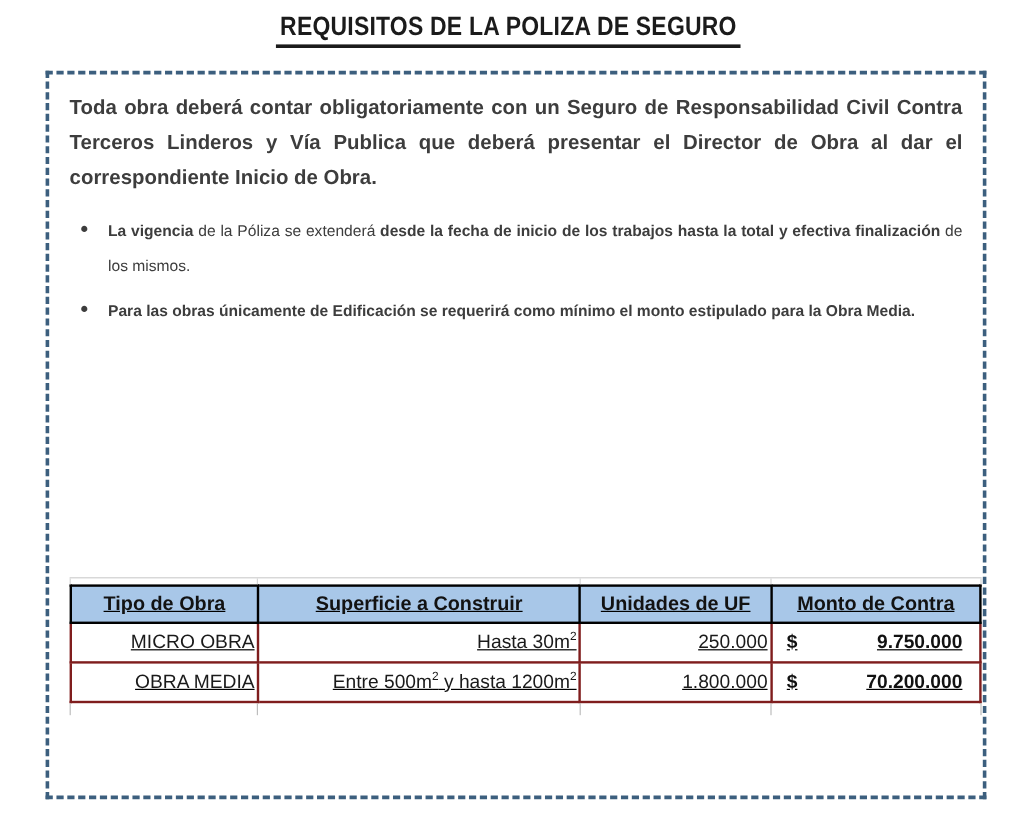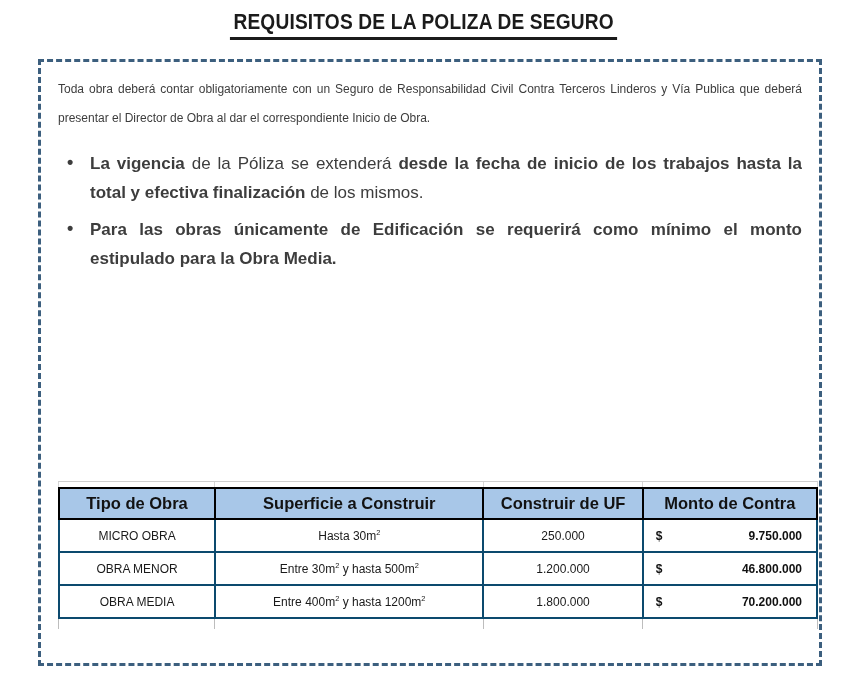--- a/index.html
+++ b/index.html
@@ -17,51 +17,51 @@
     display:inline-block;transform:scaleX(0.87);transform-origin:center;
     font-size:22px;font-weight:bold;color:#1b1b1b;letter-spacing:0.2px;
     border-bottom:3px solid #1b1b1b;padding:0 4px 2px 4px;white-space:nowrap;
   }
   .box{
     position:relative;margin:19px 0 0 38px;width:784px;height:607px;
     box-sizing:border-box;border:3px dashed var(--box-border);
     padding:8px 17px 0 17px;overflow:hidden;background:#ffffff;
   }
   .intro{
-    margin:5px 0 0 0;font-size:12px;font-weight:normal;color:var(--body-text);
+    margin:5px 0 0 0;font-size:17px;font-weight:bold;color:var(--body-text);
     text-align:justify;line-height:29px;
   }
   .bullets{list-style:none;margin:16px 0 0 0;padding:0;max-height:302px;overflow:hidden;}
   .bullets li{
     position:relative;padding-left:32px;margin-bottom:8px;
-    font-size:17px;line-height:29px;color:var(--body-text);text-align:justify;
+    font-size:13px;line-height:29px;color:var(--body-text);text-align:justify;
   }
   .bullets li::before{content:"\2022";position:absolute;left:9px;top:-1px;font-weight:bold;font-size:18px;}
   .bold-item,.seg-bold{font-weight:bold;}
   .seg-reg{font-weight:normal;}
 
   .table-zone{position:absolute;left:17px;top:419px;width:760px;}
   .partial{display:flex;width:100%;box-sizing:border-box;}
   .partial .pc{box-sizing:border-box;}
   .pc.c1{width:20.6%;} .pc.c2{width:35.4%;} .pc.c3{width:21%;} .pc.c4{width:23%;}
   .partial-top{height:6px;border-top:1px solid #cfcfcf;}
   .partial-top .pc{border-right:1px solid #d6d6d6;}
   .partial-top .pc:first-child{border-left:1px solid #d6d6d6;}
   .partial-bottom{height:10px;}
   .partial-bottom .pc{border-right:1px solid #bdbdbd;}
   .partial-bottom .pc:first-child{border-left:1px solid #bdbdbd;}
 
-  table.req{width:100%;border-collapse:collapse;table-layout:fixed;}
+  table.req{width:100%;border-collapse:collapse;table-layout:fixed;text-decoration:underline;}
   table.req th{
     background:var(--hdr-bg);border:2px solid #000;height:29px;
     font-size:16.5px;font-weight:bold;color:#121212;text-align:center;padding:0 2px;
   }
   table.req td{
-    border:2px solid #0c4a6e;height:31px;font-size:12px;color:#1a1a1a;
-    text-align:center;padding:0 2px;font-weight:normal;
+    border:2px solid #7f1d1d;height:31px;font-size:16px;color:#1a1a1a;
+    text-align:right;padding:0 2px;font-weight:normal;
   }
   td.monto{padding:0;}
   .monto-in{
     display:flex;justify-content:space-between;align-items:center;
     padding:0 12px 0 10px;font-weight:bold;color:#111;
   }
   sup.sq{font-size:62%;vertical-align:super;line-height:0;font-weight:normal;}
 </style>
 </head>
 <body>
@@ -94,48 +94,37 @@
       <colgroup>
         <col style="width:20.6%">
           <col style="width:35.4%">
           <col style="width:21%">
           <col style="width:23%">
       </colgroup>
       <tbody>
           <tr>
         <th>Tipo de Obra</th>
         <th>Superficie a Construir</th>
-        <th>Construir de UF</th>
+        <th>Unidades de UF</th>
         <th>Monto de Contra</th>
       </tr>
       <tr>
         <td>MICRO OBRA</td>
         <td><span>Hasta 30m</span><sup class="sq">2</sup></td>
         <td>250.000</td>
         <td class="monto">
           <div class="monto-in">
                 <span>$</span>
                 <span>9.750.000</span>
               </div>
         </td>
       </tr>
       <tr>
-        <td>OBRA MENOR</td>
-        <td><span>Entre 30m</span><sup class="sq">2</sup><span> y hasta 500m</span><sup class="sq">2</sup></td>
-        <td>1.200.000</td>
-        <td class="monto">
-          <div class="monto-in">
-                <span>$</span>
-                <span>46.800.000</span>
-              </div>
-        </td>
-      </tr>
-      <tr>
         <td>OBRA MEDIA</td>
-        <td><span>Entre 400m</span><sup class="sq">2</sup><span> y hasta 1200m</span><sup class="sq">2</sup></td>
+        <td><span>Entre 500m</span><sup class="sq">2</sup><span> y hasta 1200m</span><sup class="sq">2</sup></td>
         <td>1.800.000</td>
         <td class="monto">
           <div class="monto-in">
                 <span>$</span>
                 <span>70.200.000</span>
               </div>
         </td>
       </tr>
     </tbody>
       </table>

